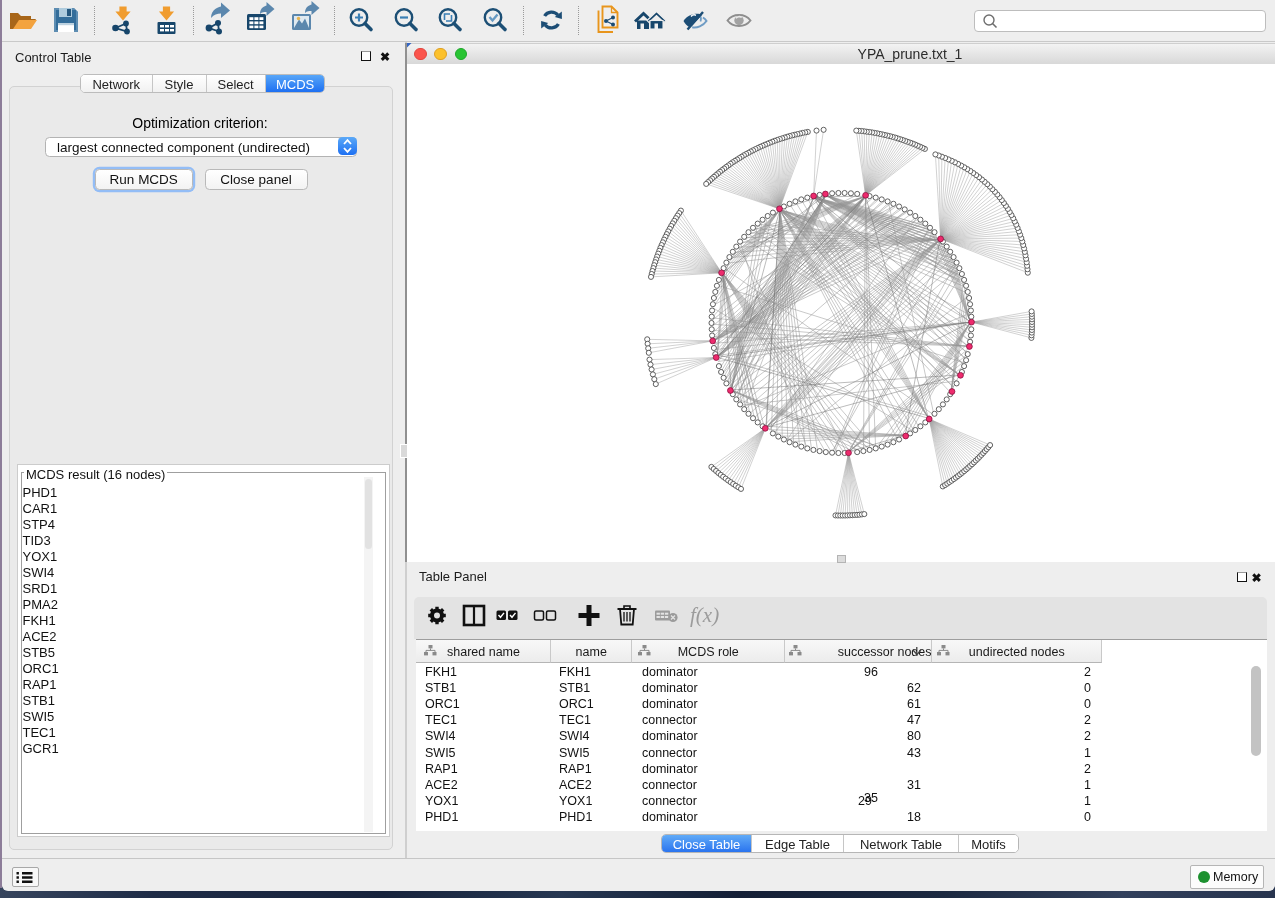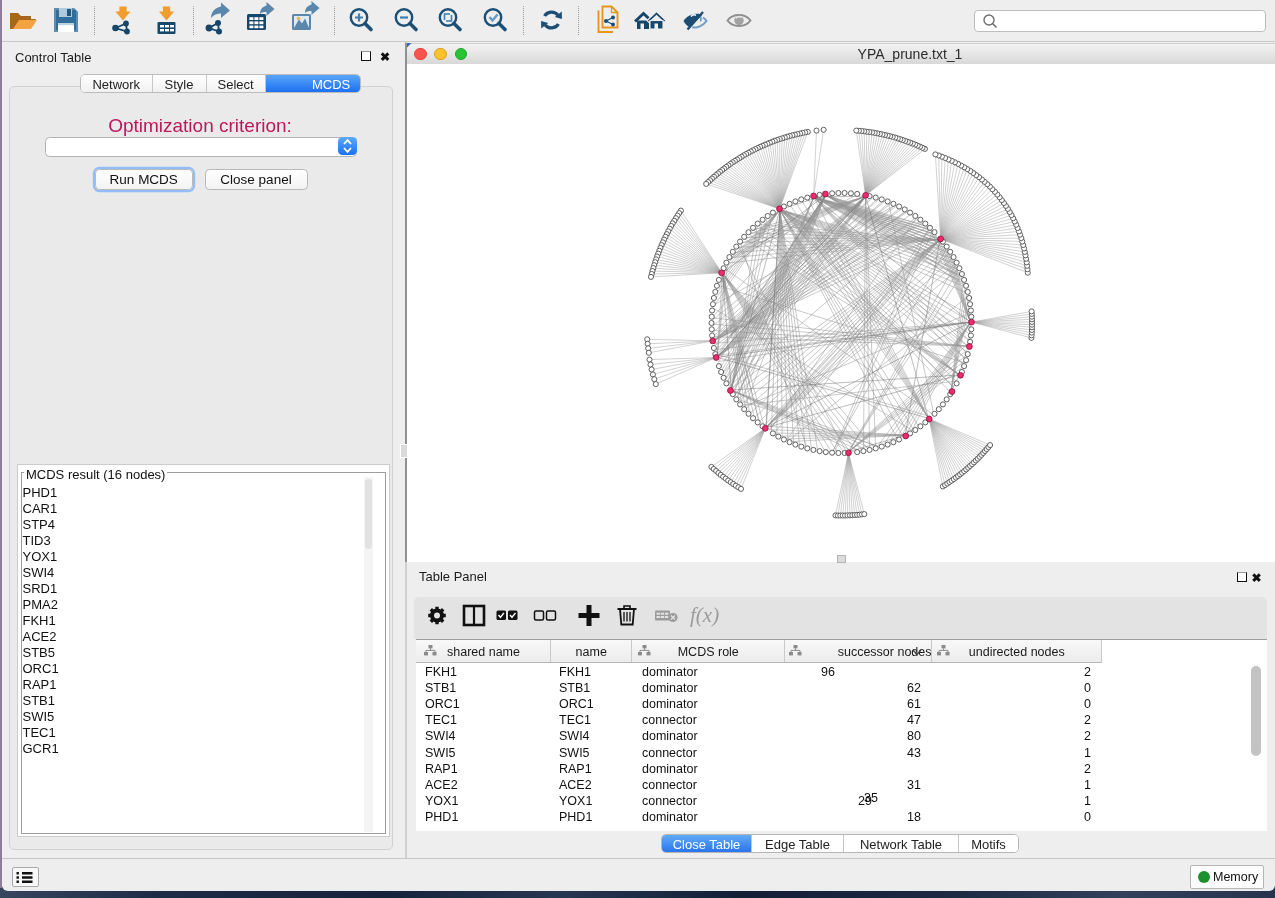--- a/index.html
+++ b/index.html
@@ -17,21 +17,21 @@
   border:1px solid #bdbdbd;border-radius:4px;}
 .ptitle{font-size:13px;color:#1c1c1c;}
 .flt{width:8px;height:8px;border:1.6px solid #111;background:#fff;
   border-top-color:#999;}
 .xic{font-size:12px;font-weight:bold;color:#111;line-height:10px;}
 .tabs{left:80px;top:74px;height:17px;display:flex;
   border:1px solid #bcbcbc;border-radius:5px;overflow:hidden;background:#fff;}
 .tab{font-size:13px;color:#222;text-align:center;
   padding-top:1.5px;height:15.5px;background:linear-gradient(#ffffff,#f1f1f1);
   border-right:1px solid #c6c6c6;}
-.tab.on{background:linear-gradient(#58a6f8,#1e70f2);color:#fff;border-right:none;padding-left:36px;}
+.tab.on{background:linear-gradient(#58a6f8,#1e70f2);color:#fff;border-right:none;}
 .pane{left:8.5px;top:85.5px;width:382px;height:762px;background:#eaeaea;
   border:1px solid #d2d2d2;border-radius:5px;}
 .select{left:45px;top:137px;width:310px;height:18px;background:#fff;
   border:1px solid #b3b3b3;border-radius:4.5px;}
 .stepper{position:absolute;right:-1px;top:-1px;width:19px;height:18px;
   background:linear-gradient(#5ba9f8,#1e70f2);border-radius:4.5px;}
 .btn{position:absolute;height:17px;background:linear-gradient(#ffffff,#f3f3f3);
   border:1px solid #b9b9b9;border-radius:4.5px;font-size:13.5px;color:#111;
   text-align:center;padding-top:2px;}
 .focusring{box-shadow:0 0 0 2.2px #93bdf6;}
@@ -203,22 +203,23 @@
 <div class="abs ptitle" style="left:15px;top:50px">Control Table</div>
 <div class="abs flt" style="left:361px;top:51px"></div>
 <div class="abs xic" style="left:380px;top:52px">✖</div>
 <div class="abs pane"></div>
 <div class="abs tabs">
     <div class="tab" style="width:70.5px">Network</div>
     <div class="tab" style="width:53px">Style</div>
     <div class="tab" style="width:58.3px">Select</div>
     <div class="tab on" style="width:58.7px">MCDS</div>
   </div>
-<div class="abs" style="left:0;top:114.5px;width:400px;text-align:center;font-size:19px;color:#be185d">Optimization criterion:</div>
+<div class="abs" style="left:0;top:114.5px;width:400px;text-align:center;font-size:14px;color:#000000">Optimization criterion:</div>
 <div class="abs select">
+    <div style="font-size:13.5px;color:#111;padding:1.5px 0 0 11px">largest connected component (undirected)</div>
     <div class="stepper"><svg width="19" height="18" viewBox="0 0 19 18">
         <path d="M6,7 L9.5,3.2 L13,7 M6,11 L9.5,14.8 L13,11" fill="none" stroke="#fff" stroke-width="1.8"></path>
       </svg></div>
   </div>
 <div class="btn focusring" style="left:95px;top:168.5px;width:95.5px">Run MCDS</div>
 <div class="btn" style="left:204.5px;top:169px;width:101px">Close panel</div>
 <div class="abs fswhite"></div>
 <div class="fsline" style="left:20.5px;top:471.5px;width:363px;height:360px;border-width:1px;"></div>
 <div class="abs" style="left:24px;top:467px;background:#fff;padding:0 2px;font-size:13px;color:#111">MCDS result (16 nodes)</div>
 <div class="abs mlist" style="left:22.5px;top:484.5px">PHD1<br>CAR1<br>STP4<br>TID3<br>YOX1<br>SWI4<br>SRD1<br>PMA2<br>FKH1<br>ACE2<br>STB5<br>ORC1<br>RAP1<br>STB1<br>SWI5<br>TEC1<br>GCR1</div>
@@ -1197,21 +1198,21 @@
       <rect x="8.5" y="7" width="4" height="3.4"></rect>
       <path d="M6.5,3.4 L6.5,5.4 M2,7 L2,5.4 L11,5.4 L11,7" stroke="#8a8a8a" stroke-width="1" fill="none"></path>
     </g>
   </svg>
 <svg class="abs" style="left:911px;top:648px" width="12" height="8" viewBox="0 0 12 8">
     <path d="M2,2 L6,6.5 L10,2" fill="none" stroke="#444" stroke-width="1.3"></path>
   </svg>
 <div class="abs td" style="left:425px;top:664.5px;width:120px">FKH1</div>
 <div class="abs td" style="left:559px;top:664.5px;width:60px">FKH1</div>
 <div class="abs td" style="left:642px;top:664.5px;width:130px">dominator</div>
-<div class="abs td" style="left:821px;top:664.5px;width:100px;">96</div>
+<div class="abs td" style="left:778px;top:664.5px;width:100px;text-align:right">96</div>
 <div class="abs td" style="left:991px;top:664.5px;width:100px;text-align:right">2</div>
 <div class="abs td" style="left:425px;top:680.7px;width:120px">STB1</div>
 <div class="abs td" style="left:559px;top:680.7px;width:60px">STB1</div>
 <div class="abs td" style="left:642px;top:680.7px;width:130px">dominator</div>
 <div class="abs td" style="left:821px;top:680.7px;width:100px;text-align:right">62</div>
 <div class="abs td" style="left:991px;top:680.7px;width:100px;text-align:right">0</div>
 <div class="abs td" style="left:425px;top:696.9000000000001px;width:120px">ORC1</div>
 <div class="abs td" style="left:559px;top:696.9000000000001px;width:60px">ORC1</div>
 <div class="abs td" style="left:642px;top:696.9000000000001px;width:130px">dominator</div>
 <div class="abs td" style="left:821px;top:696.9000000000001px;width:100px;text-align:right">61</div>

